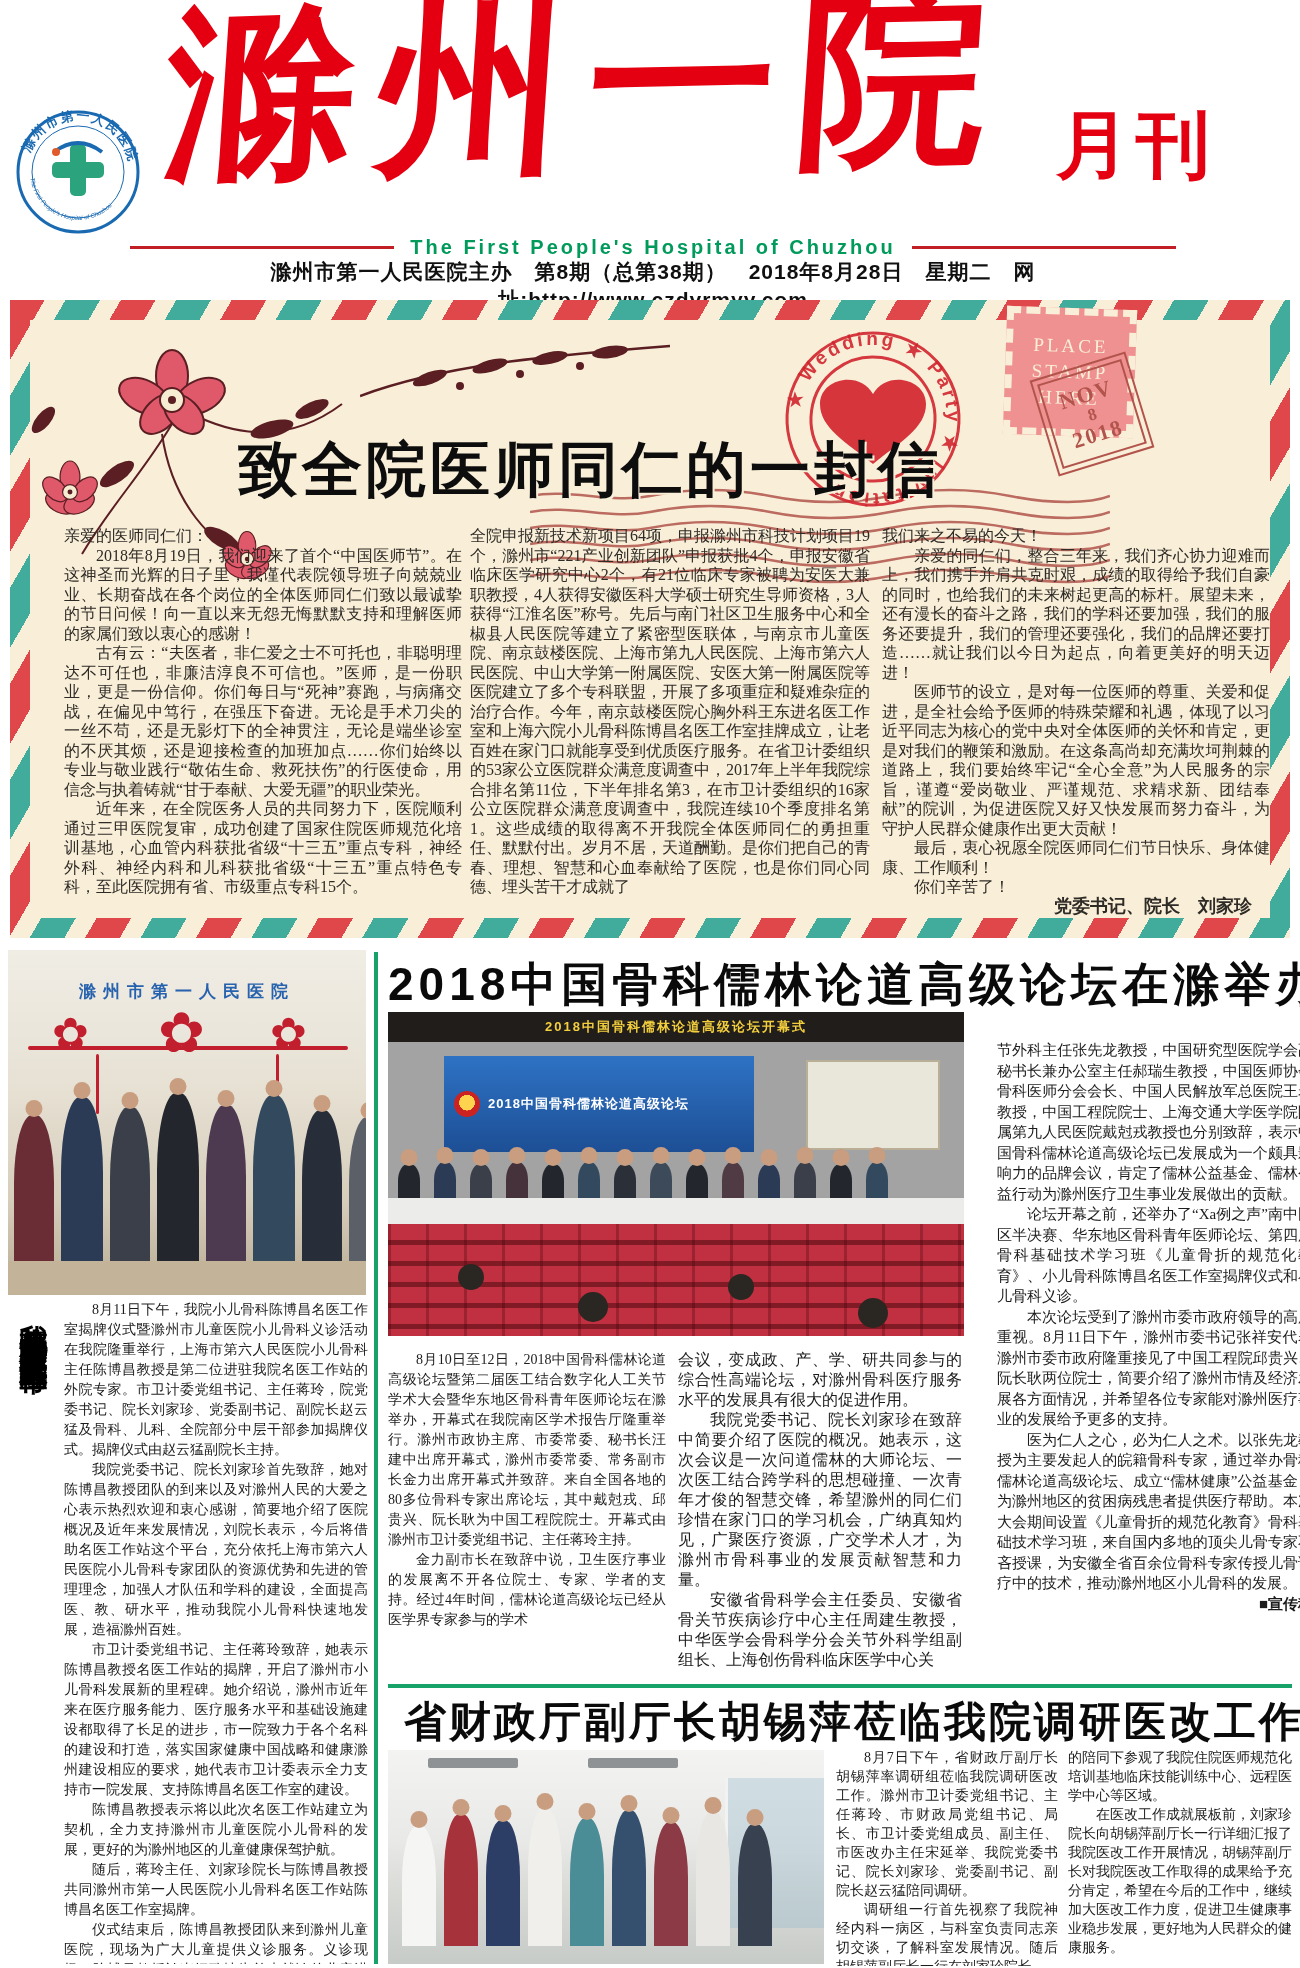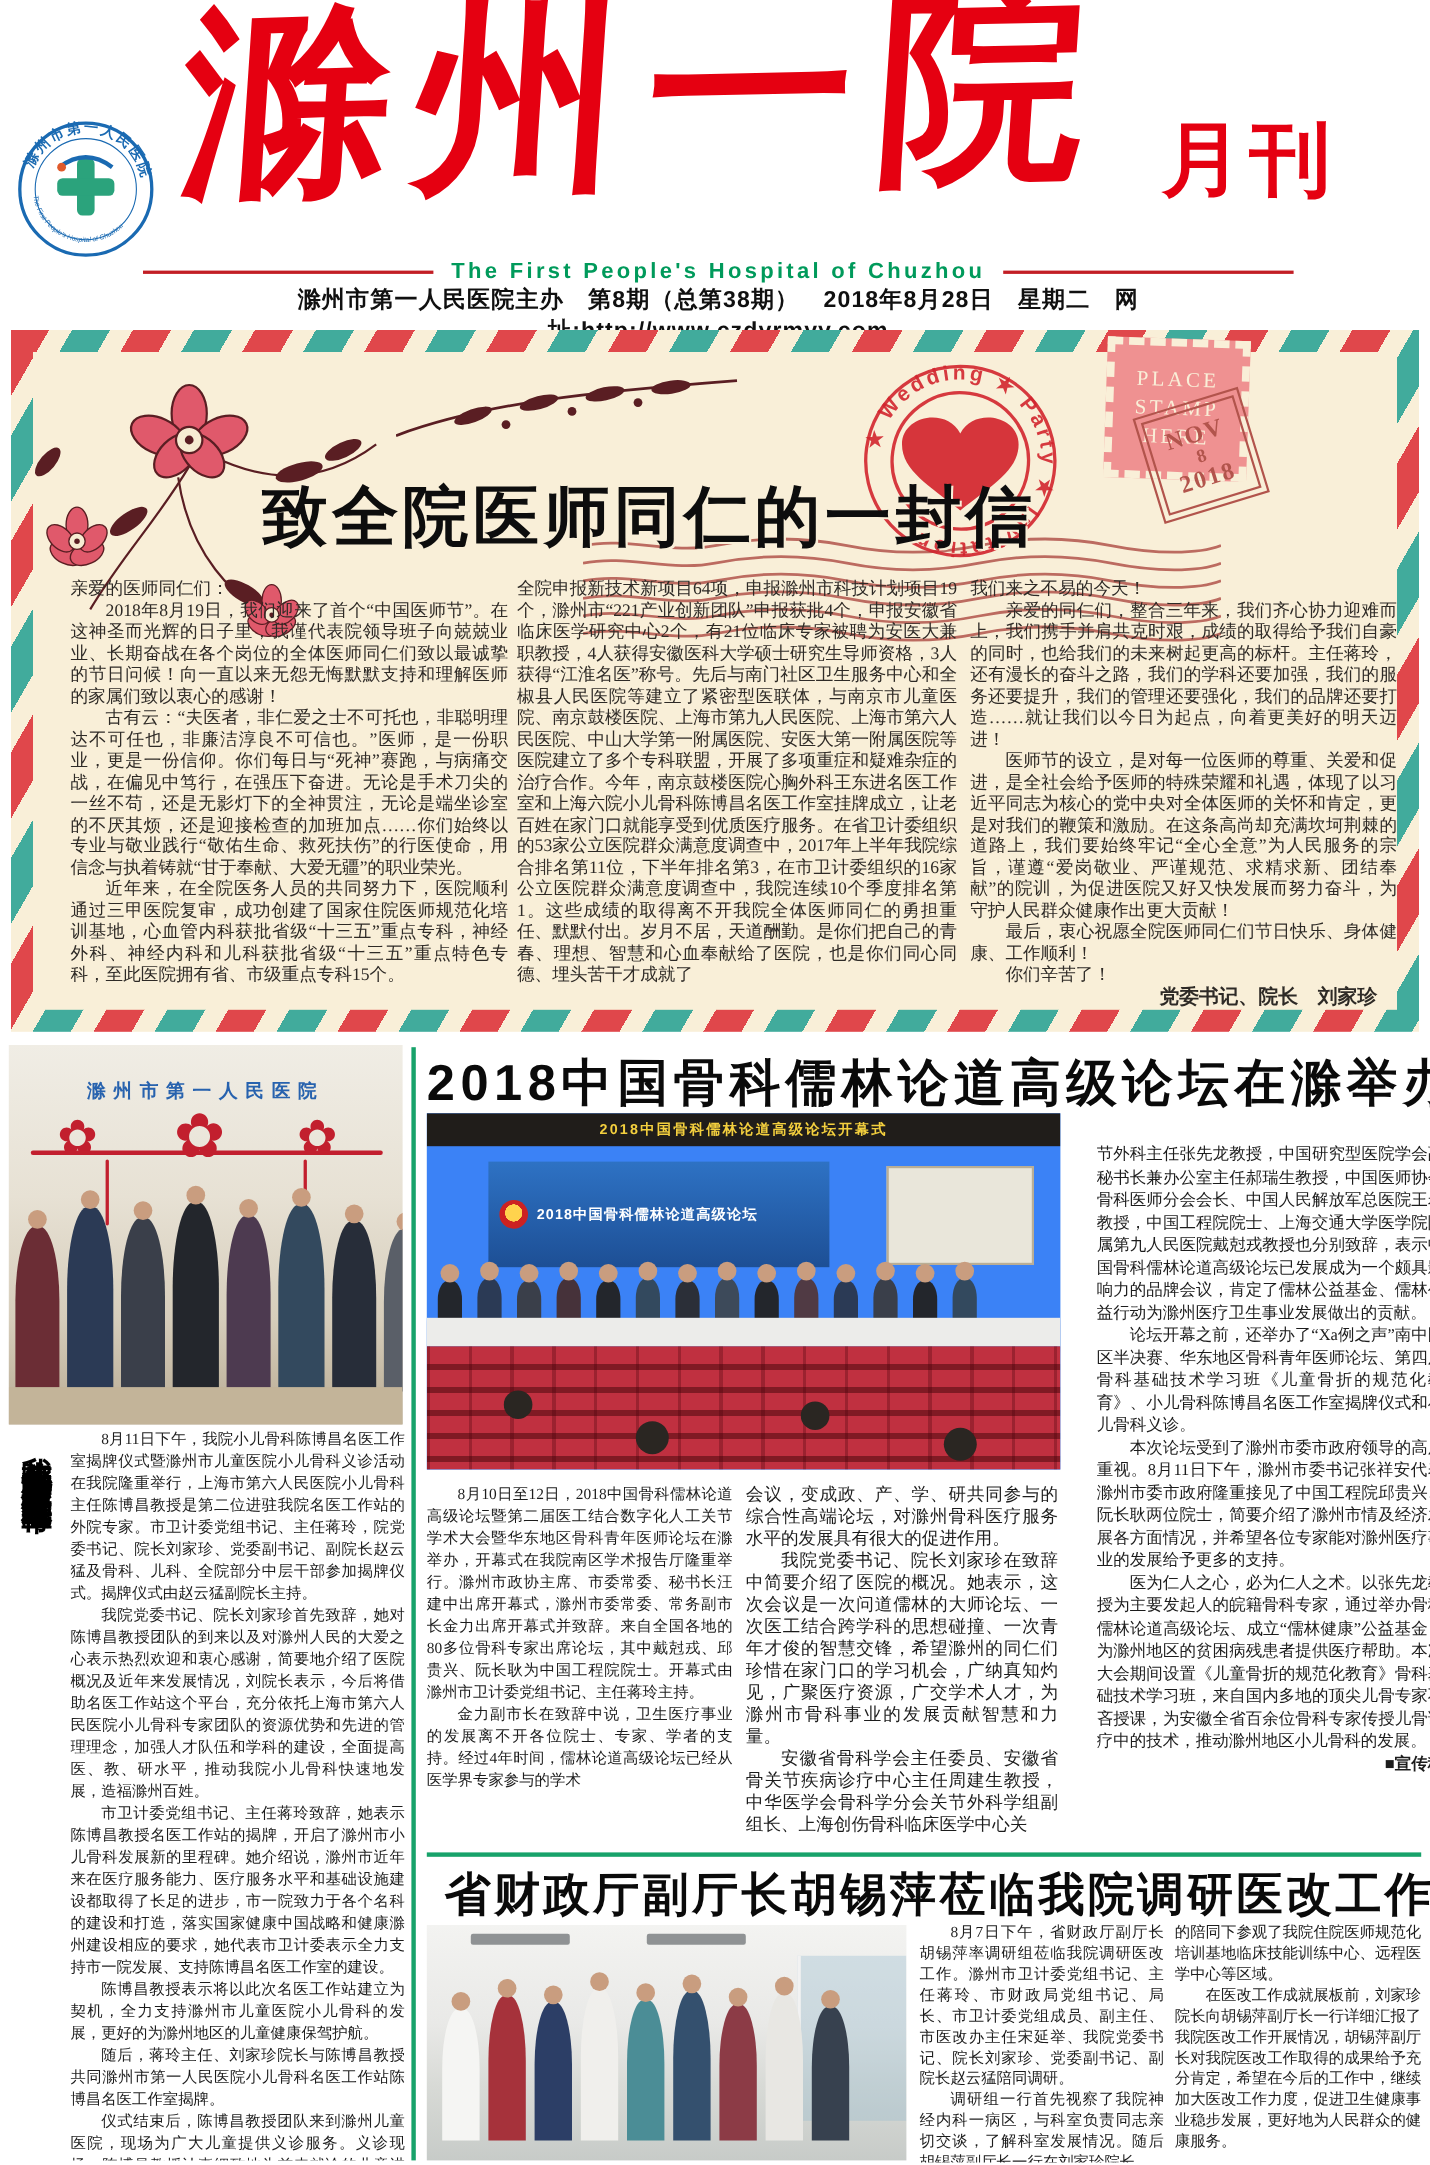--- a/index.html
+++ b/index.html
@@ -64,21 +64,21 @@
   .fig::before{content:"";position:absolute;top:-15px;left:50%;transform:translateX(-50%);
     width:17px;height:17px;border-radius:50%;background:#c99d7f;}
   .floor1{position:absolute;left:0;bottom:0;width:100%;height:34px;background:#c3b499;}
   .vhead{position:absolute;left:10px;top:1302px;width:46px;height:662px;writing-mode:vertical-rl;
     text-orientation:upright;font-size:28px;font-weight:900;color:#000;letter-spacing:2px;line-height:46px;
     font-family:"Liberation Sans",sans-serif;}
   .lbody{position:absolute;left:64px;top:1300px;width:304px;height:664px;font-size:14px;line-height:20px;}
   
   .forum-head{position:absolute;left:388px;top:954px;width:904px;font-size:46px;font-weight:900;color:#0a0a0a;
     letter-spacing:5px;white-space:nowrap;}
-  .photo2{position:absolute;left:388px;top:1012px;width:576px;height:324px;overflow:hidden;background:#3b82f6;}
+  .photo2{position:absolute;left:388px;top:1012px;width:576px;height:324px;overflow:hidden;background:#a3a3a3;}
   .photo2 .banner{position:absolute;left:0;top:0;width:100%;height:30px;background:#201d1a;display:flex;
     align-items:center;justify-content:center;color:#f3cf3e;font-size:13px;letter-spacing:2px;font-weight:bold;}
   .photo2 .screen{position:absolute;left:56px;top:44px;width:310px;height:96px;
     background:linear-gradient(180deg,#2e72c4,#1d4f95);display:flex;align-items:center;gap:8px;padding:0 10px;
     box-sizing:border-box;}
   .photo2 .emblem{width:26px;height:26px;border-radius:50%;flex:0 0 auto;
     background:radial-gradient(circle at 50% 45%,#ffd34d 0 40%,#c22 41% 100%);}
   .photo2 .screen span{color:#fff;font-size:13px;font-weight:bold;letter-spacing:1px;}
   .photo2 .screen2{position:absolute;right:24px;top:48px;width:130px;height:86px;background:#e9e6da;
     border:2px solid #b9ae96;}
@@ -246,21 +246,21 @@
         <p class="noind">亲爱的医师同仁们：</p>
         <p>2018年8月19日，我们迎来了首个“中国医师节”。在这神圣而光辉的日子里，我谨代表院领导班子向兢兢业业、长期奋战在各个岗位的全体医师同仁们致以最诚挚的节日问候！向一直以来无怨无悔默默支持和理解医师的家属们致以衷心的感谢！</p>
         <p>古有云：“夫医者，非仁爱之士不可托也，非聪明理达不可任也，非廉洁淳良不可信也。”医师，是一份职业，更是一份信仰。你们每日与“死神”赛跑，与病痛交战，在偏见中笃行，在强压下奋进。无论是手术刀尖的一丝不苟，还是无影灯下的全神贯注，无论是端坐诊室的不厌其烦，还是迎接检查的加班加点……你们始终以专业与敬业践行“敬佑生命、救死扶伤”的行医使命，用信念与执着铸就“甘于奉献、大爱无疆”的职业荣光。</p>
         <p>近年来，在全院医务人员的共同努力下，医院顺利通过三甲医院复审，成功创建了国家住院医师规范化培训基地，心血管内科获批省级“十三五”重点专科，神经外科、神经内科和儿科获批省级“十三五”重点特色专科，至此医院拥有省、市级重点专科15个。</p>
       </div>
       <div class="lcol c2">
         <p class="noind">全院申报新技术新项目64项，申报滁州市科技计划项目19个，滁州市“221产业创新团队”申报获批4个，申报安徽省临床医学研究中心2个，有21位临床专家被聘为安医大兼职教授，4人获得安徽医科大学硕士研究生导师资格，3人获得“江淮名医”称号。先后与南门社区卫生服务中心和全椒县人民医院等建立了紧密型医联体，与南京市儿童医院、南京鼓楼医院、上海市第九人民医院、上海市第六人民医院、中山大学第一附属医院、安医大第一附属医院等医院建立了多个专科联盟，开展了多项重症和疑难杂症的治疗合作。今年，南京鼓楼医院心胸外科王东进名医工作室和上海六院小儿骨科陈博昌名医工作室挂牌成立，让老百姓在家门口就能享受到优质医疗服务。在省卫计委组织的53家公立医院群众满意度调查中，2017年上半年我院综合排名第11位，下半年排名第3，在市卫计委组织的16家公立医院群众满意度调查中，我院连续10个季度排名第1。这些成绩的取得离不开我院全体医师同仁的勇担重任、默默付出。岁月不居，天道酬勤。是你们把自己的青春、理想、智慧和心血奉献给了医院，也是你们同心同德、埋头苦干才成就了</p>
       </div>
       <div class="lcol c3">
         <p class="noind">我们来之不易的今天！</p>
-        <p>亲爱的同仁们，整合三年来，我们齐心协力迎难而上，我们携手并肩共克时艰，成绩的取得给予我们自豪的同时，也给我们的未来树起更高的标杆。主任蒋玲，还有漫长的奋斗之路，我们的学科还要加强，我们的服务还要提升，我们的管理还要强化，我们的品牌还要打造……就让我们以今日为起点，向着更美好的明天迈进！</p>
+        <p>亲爱的同仁们，整合三年来，我们齐心协力迎难而上，我们携手并肩共克时艰，成绩的取得给予我们自豪的同时，也给我们的未来树起更高的标杆。展望未来，还有漫长的奋斗之路，我们的学科还要加强，我们的服务还要提升，我们的管理还要强化，我们的品牌还要打造……就让我们以今日为起点，向着更美好的明天迈进！</p>
         <p>医师节的设立，是对每一位医师的尊重、关爱和促进，是全社会给予医师的特殊荣耀和礼遇，体现了以习近平同志为核心的党中央对全体医师的关怀和肯定，更是对我们的鞭策和激励。在这条高尚却充满坎坷荆棘的道路上，我们要始终牢记“全心全意”为人民服务的宗旨，谨遵“爱岗敬业、严谨规范、求精求新、团结奉献”的院训，为促进医院又好又快发展而努力奋斗，为守护人民群众健康作出更大贡献！</p>
         <p>最后，衷心祝愿全院医师同仁们节日快乐、身体健康、工作顺利！</p>
         <p>你们辛苦了！</p>
         <p class="sig">党委书记、院长　刘家珍</p>
       </div>
     </div>
   </div>
 
   <div class="vdivider"></div>
   <div class="hdivider"></div>

